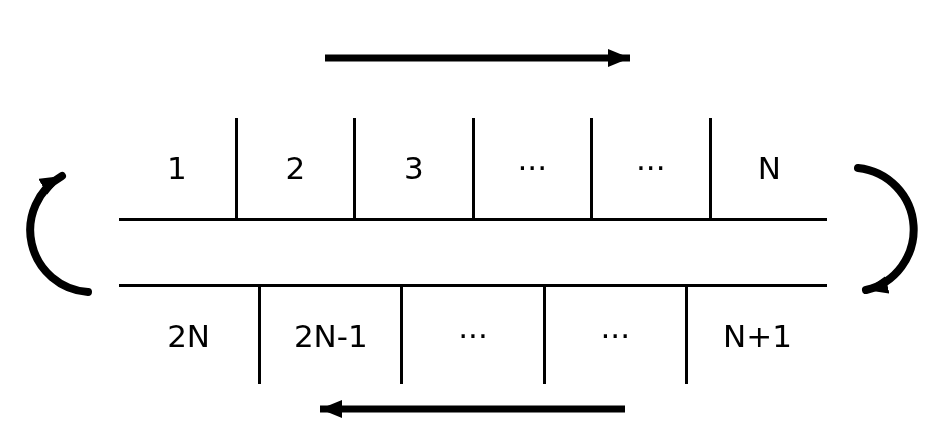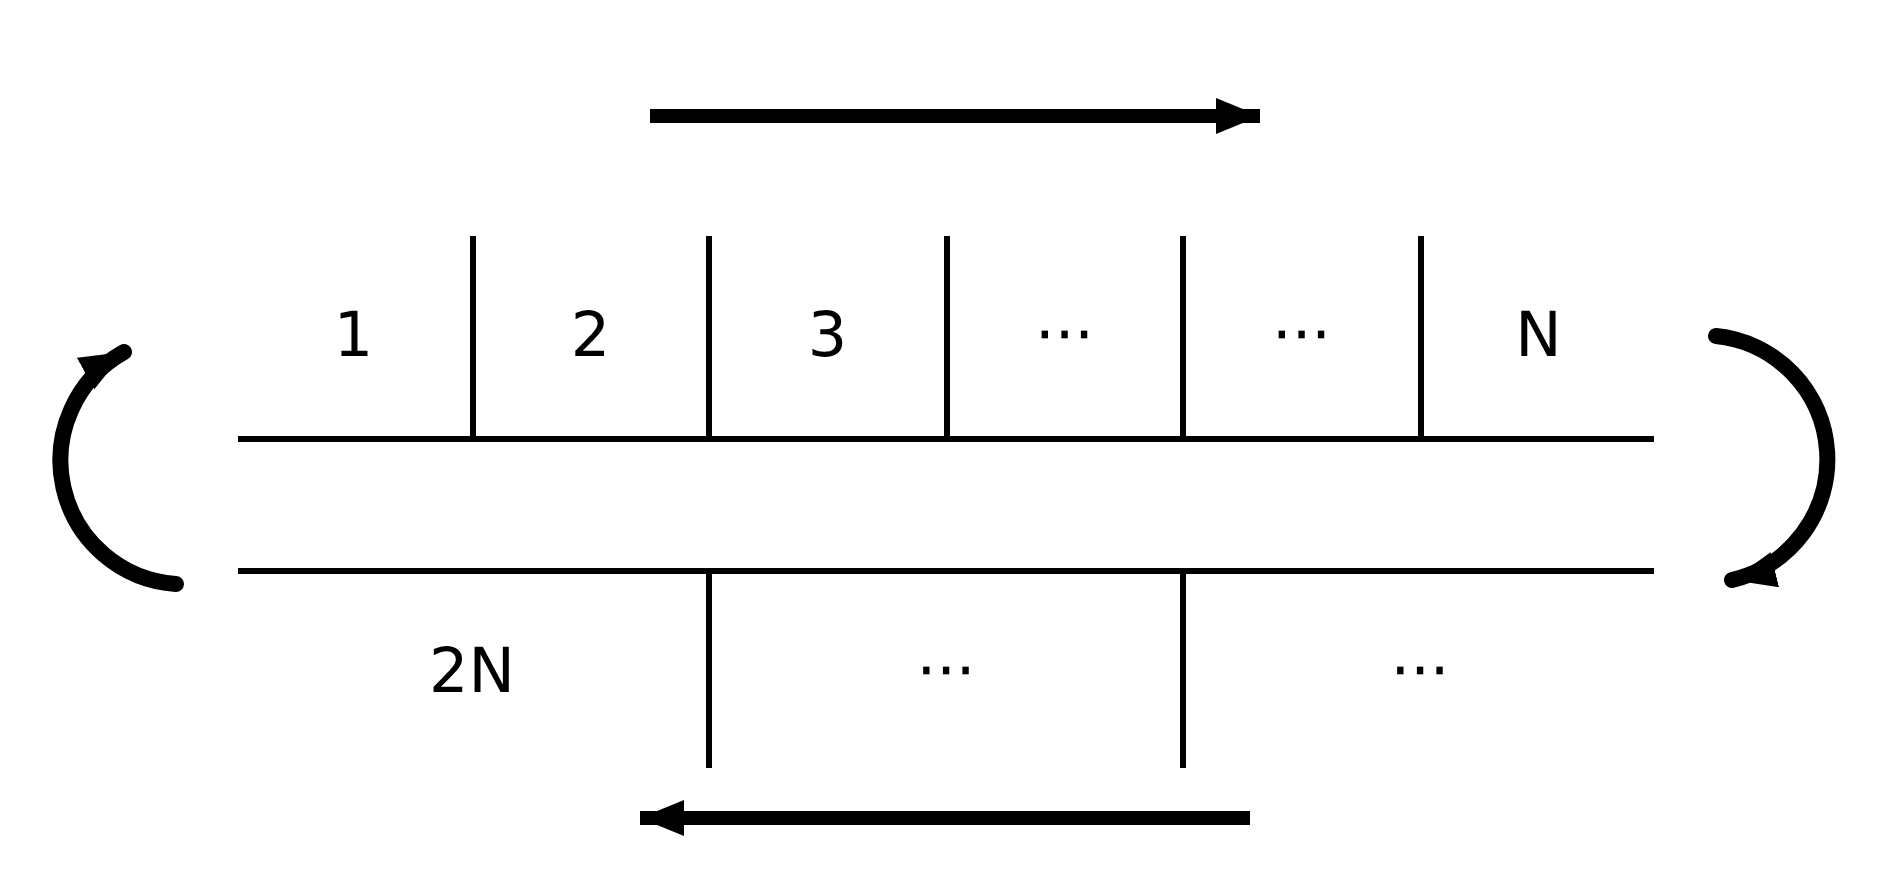--- a/index.html
+++ b/index.html
@@ -82,17 +82,19 @@
     <div class="cell">1</div>
     <div class="cell">2</div>
     <div class="cell">3</div>
     <div class="cell">···</div>
     <div class="cell">···</div>
     <div class="cell">N</div>
   </div>
 
   <div class="strip strip-bottom">
     <div class="cell">2N</div>
+    <div class="cell">2N-1</div>
     <div class="cell">···</div>
     <div class="cell">···</div>
+    <div class="cell">N+1</div>
   </div>
 
 </div>
 
 </body></html>

